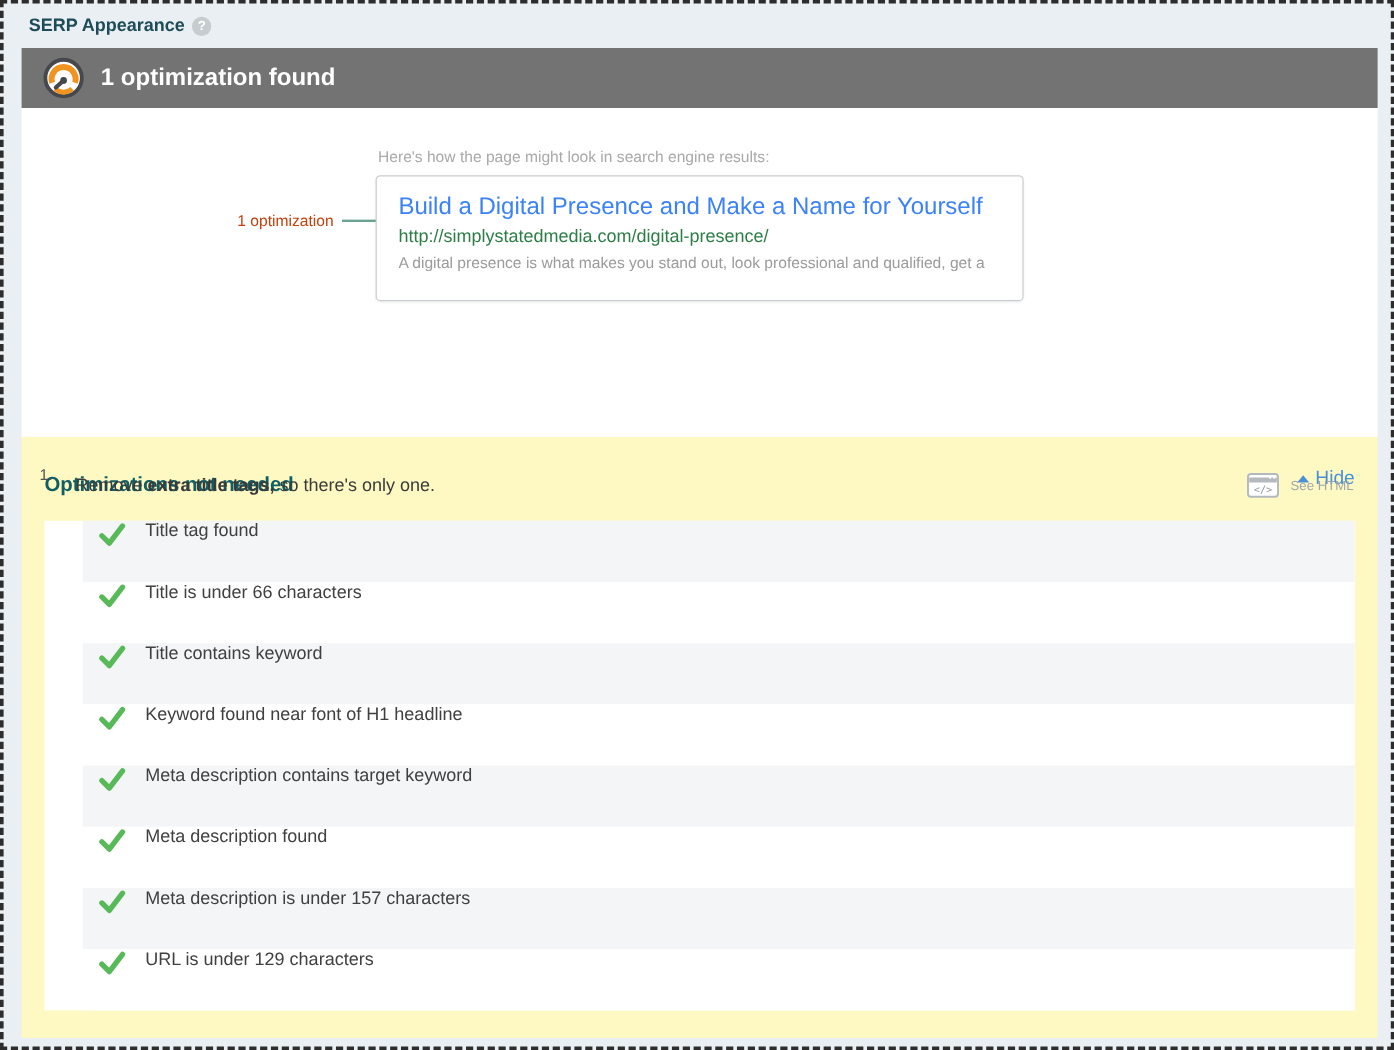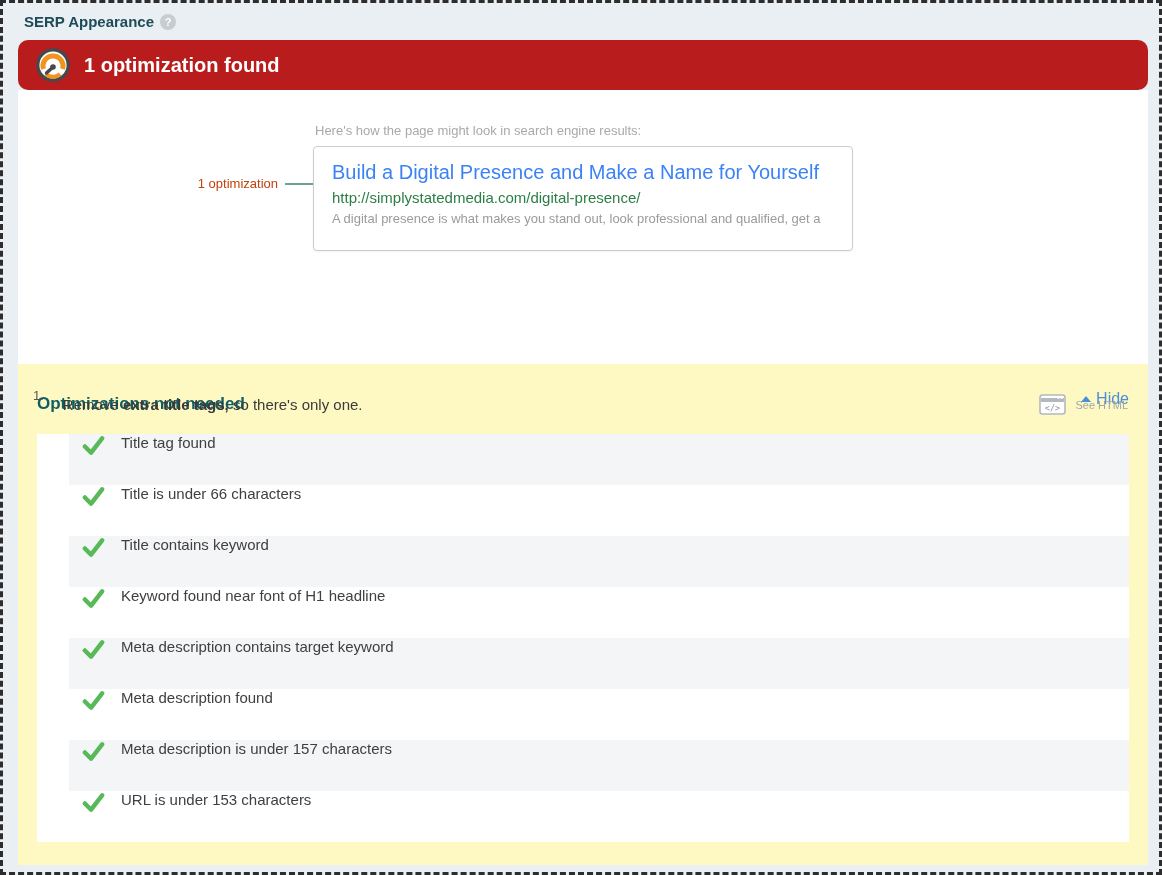--- a/index.html
+++ b/index.html
@@ -23,22 +23,22 @@
   .page-head .title { font-size:15px; font-weight:bold; color:#1d4b57; }
   .help-icon {
     width:16px; height:16px; border-radius:50%;
     background:#c6cccf; color:#fff; font-size:11px; font-weight:bold;
     display:inline-flex; align-items:center; justify-content:center;
     cursor:pointer;
   }
   
   .card { margin-left:15px; width:1130px; }
   .card-header {
-    height:50px; background:#b91c1c;
-    display:flex; align-items:center; gap:13px; padding-left:17px;border-radius:10px;
+    height:50px; background:#737373;
+    display:flex; align-items:center; gap:13px; padding-left:17px;
   }
   .card-header .count-label { color:#fff; font-size:20px; font-weight:600; }
   .gauge-icon { width:36px; height:36px; display:block; }
   
   .card-body { background:#fff; height:274px; position:relative; }
   .serp-hint {
     position:absolute; left:297px; top:33px;
     font-size:13px; color:#a9a9a9;
   }
   .serp-box {
@@ -195,19 +195,19 @@
         <div class="check-row">
           <svg class="check-icon" viewBox="0 0 24 24">
               <path d="M3 13 L9.5 19.5 L21 4.5" fill="none" stroke="#57b957" stroke-width="4.6" stroke-linecap="round" stroke-linejoin="round"></path>
             </svg>
           <span class="check-label">Meta description is under 157 characters</span>
         </div>
         <div class="check-row">
           <svg class="check-icon" viewBox="0 0 24 24">
               <path d="M3 13 L9.5 19.5 L21 4.5" fill="none" stroke="#57b957" stroke-width="4.6" stroke-linecap="round" stroke-linejoin="round"></path>
             </svg>
-          <span class="check-label">URL is under 153 characters</span>
+          <span class="check-label">URL is under 129 characters</span>
         </div>
       </div>
     </div>
 
   </div>
 </div>
 
 </body></html>

